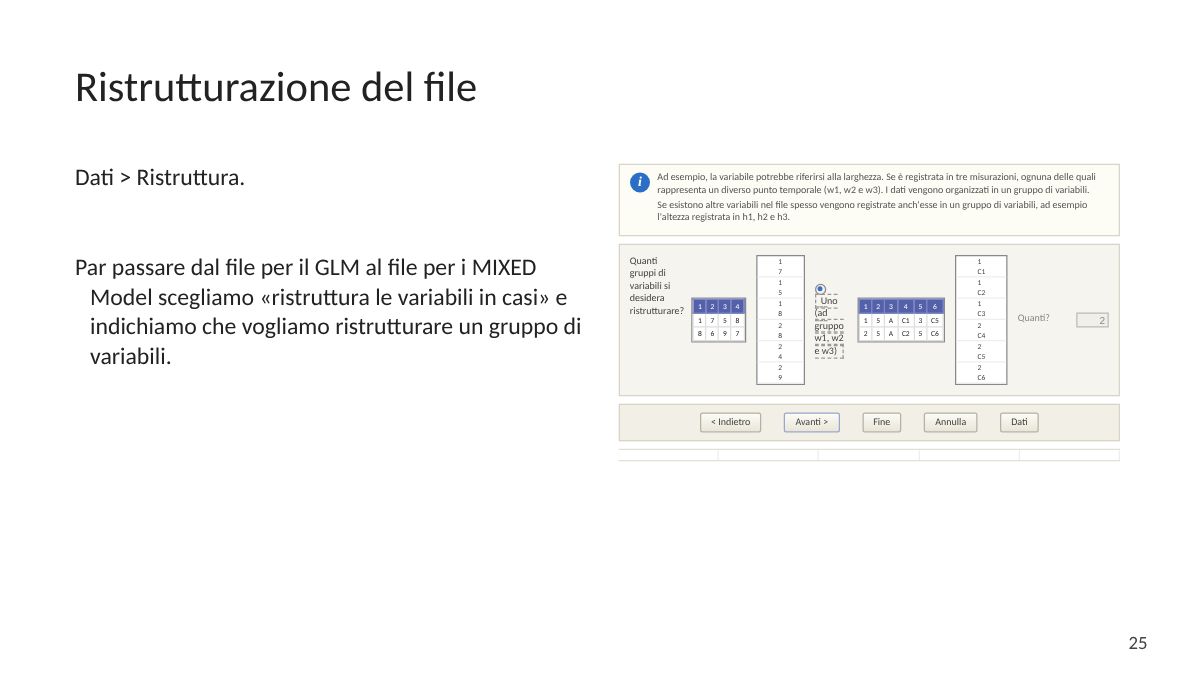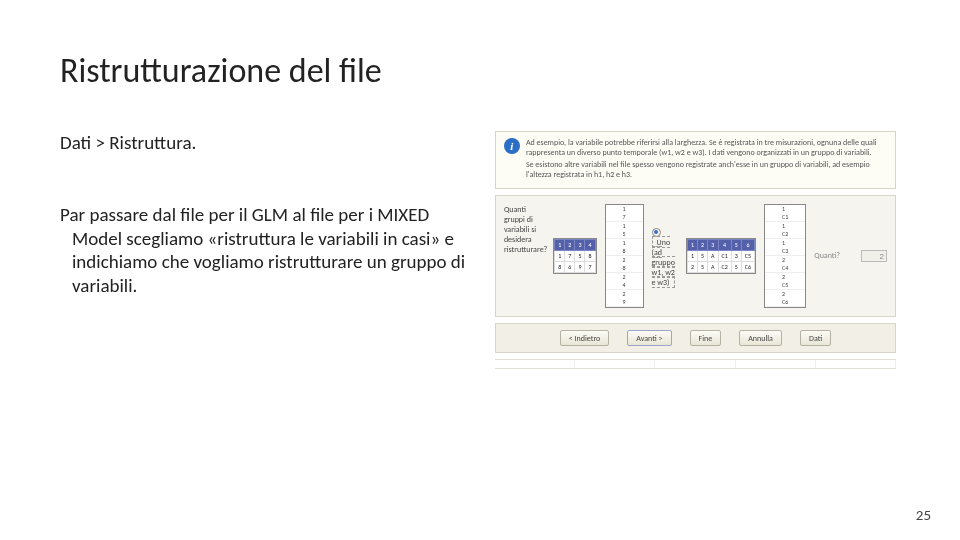--- a/index.html
+++ b/index.html
@@ -28,21 +28,21 @@
   .radio { width: 9px; height: 9px; border: 1px solid #888; border-radius: 50%; display: inline-flex; align-items: center; justify-content: center; margin-right: 4px; vertical-align: middle; }
   .radio.checked::after { content: ""; width: 4px; height: 4px; background: #3a6fc9; border-radius: 50%; }
   .dotted { border: 1px dashed #999; padding: 0 4px; }
   .subfield { display: flex; align-items: flex-start; gap: 21px; font-size: 8px; color: #888; }
   .subfield input { width: 26px; height: 12px; font-size: 8px; border: 1px solid #bbb; background: #f0efe8; color:#888; text-align: right; padding-right: 2px; }
   .button-row { background: #f1efe6; border: 1px solid #d8d4c6; padding: 6px; display: flex; gap: 18px; justify-content: center; }
   .btn { font-size: 8px; padding: 2px 8px; border: 1px solid #b5b2a4; background: linear-gradient(#fcfbf5,#e9e6d8); border-radius: 2px; color: #444; }
   .btn.primary { border-color: #9aa7c9; }
   .data-strip { height: 10px; background: #fff; border-top: 1px solid #e2dfd3; border-bottom: 1px solid #e2dfd3; display: flex; font-size: 7px; color: #777; }
   .data-strip span { flex: 1; text-align: center; border-right: 1px solid #eee; }
-  .pagenum { position: absolute; bottom: 16px; right: 25px; font-size: 15px; color: #444; }
+  .pagenum { position: absolute; bottom: 16px; right: 38px; font-size: 15px; color: #444; }
 </style>
 </head>
 <body>
 
 <div class="slide">
   <h1 class="title">Ristrutturazione del file</h1>
 
   <div class="content">
     <div class="left">
       <p class="path">Dati &gt; Ristruttura.</p>

